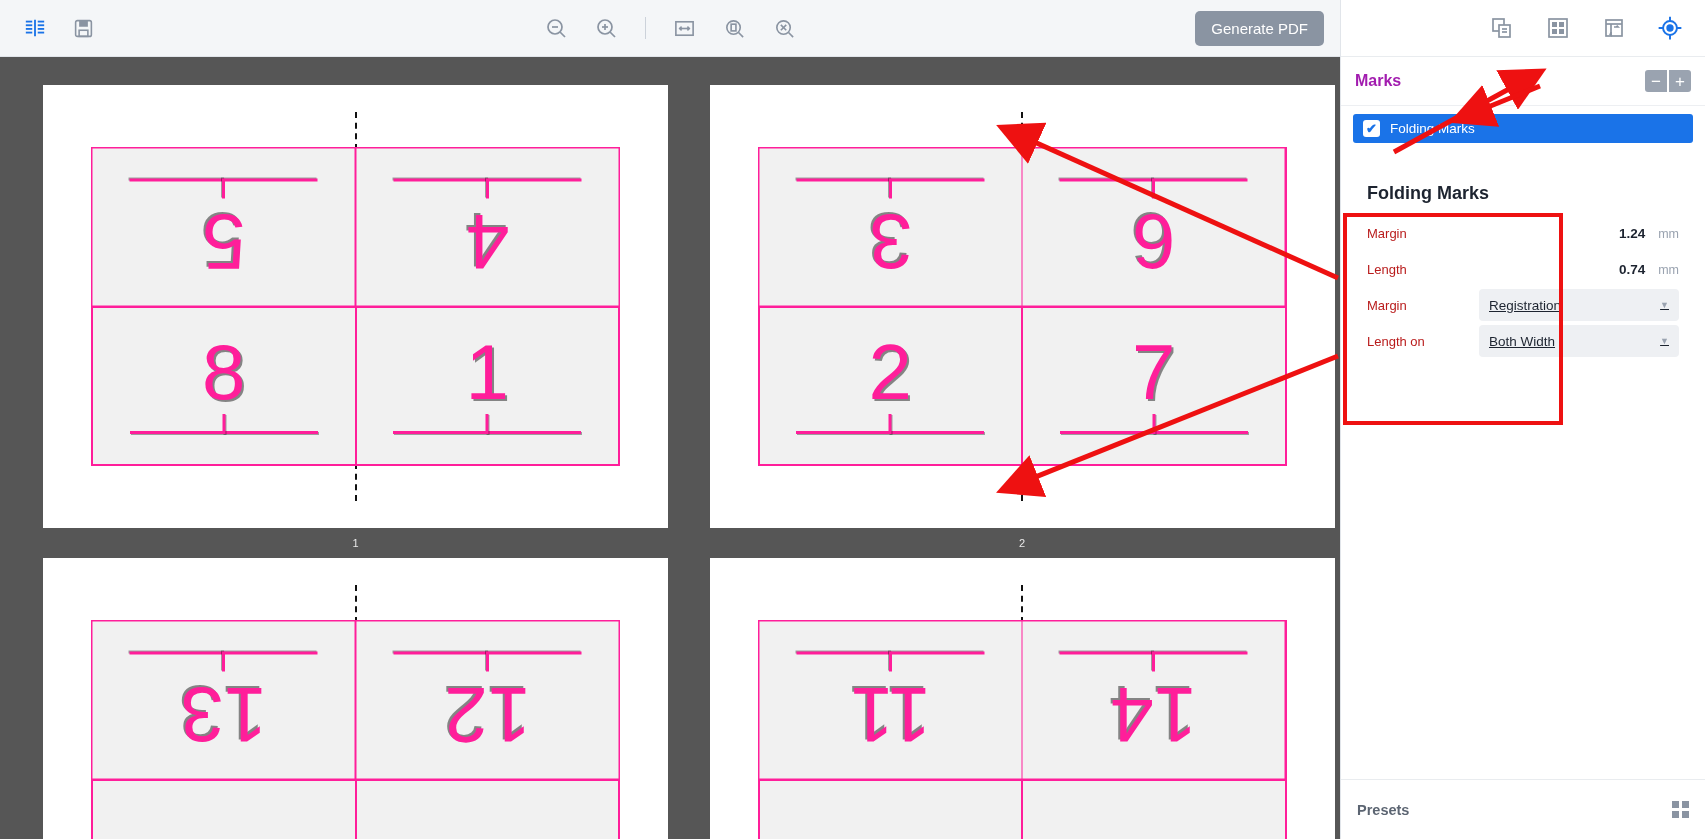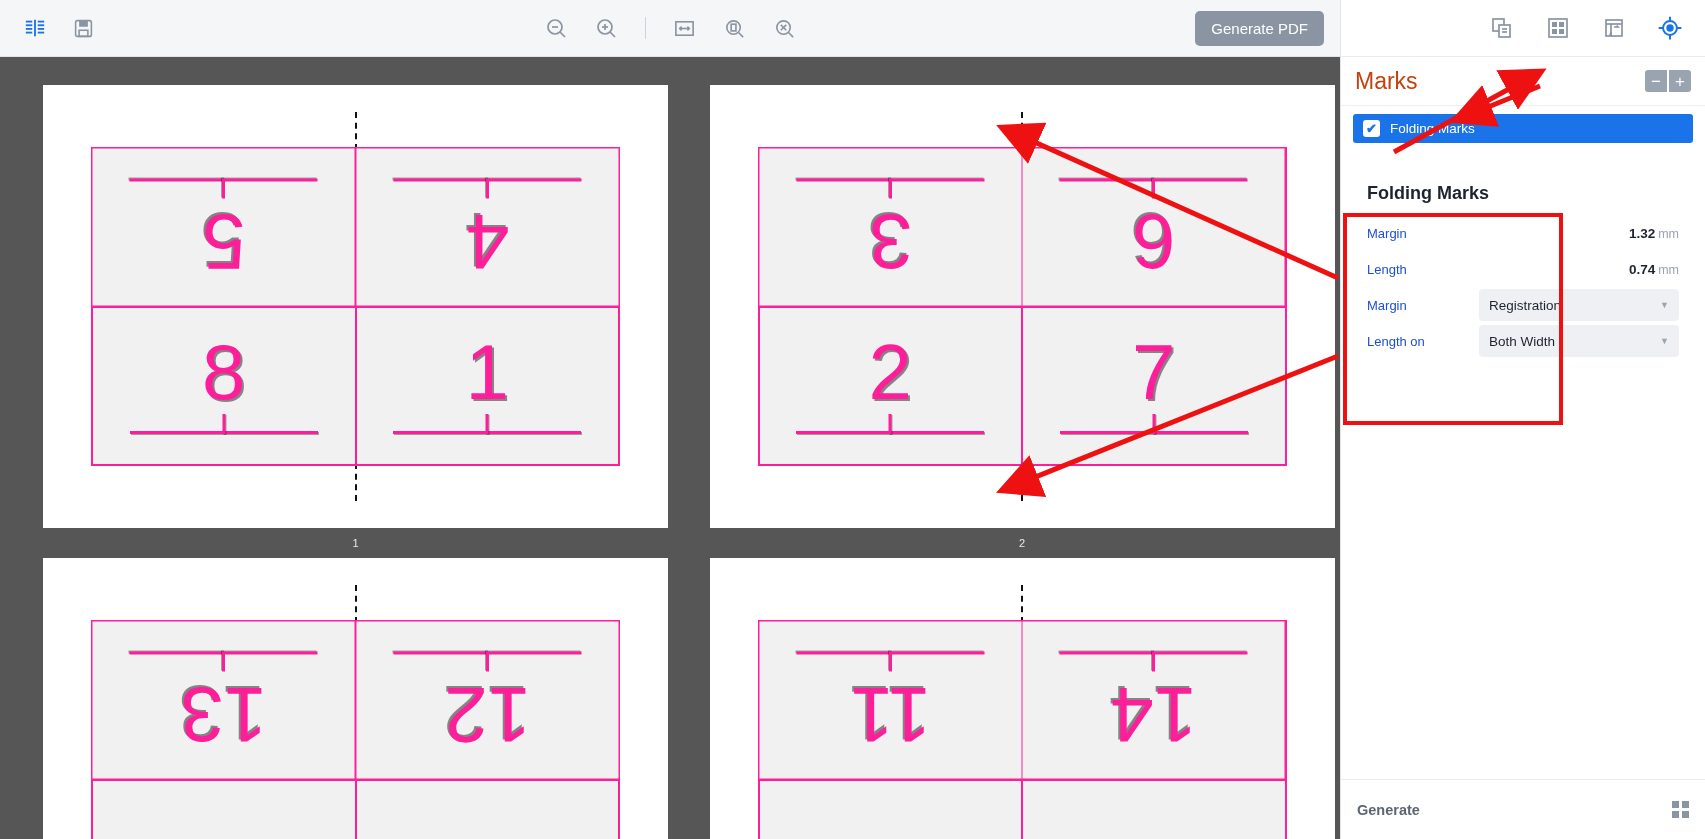--- a/index.html
+++ b/index.html
@@ -98,21 +98,21 @@
     justify-content:flex-end; gap:22px; padding-right:18px;
     border-bottom:1px solid #e9ecef; background:#fff;
   }
   .ptab { width:34px; height:34px; display:flex; align-items:center; justify-content:center; cursor:pointer; color:#8a94a2;}
   .ptab.sel { color:#1a73e8; }
 
   #marks-head {
     height:49px; display:flex; align-items:center; padding:0 14px;
     border-bottom:1px solid #edeff2;
   }
-  #marks-head h2 { font-size:23px; font-weight:normal; color:#c2410c; font-family:"Liberation Sans", sans-serif;}
+  #marks-head h2 { font-size:16px; font-weight:bold; color:#a21caf; font-family:"Liberation Sans", sans-serif;}
   .head-btns { margin-left:auto; display:flex; gap:2px; }
   .sq-btn {
     width:22px; height:22px; background:#9aa3b0; color:#fff;
     display:flex; align-items:center; justify-content:center;
     font-size:17px; line-height:1; cursor:pointer; border-radius:2px;
   }
   .sq-btn.minus { border-radius:3px 0 0 3px; }
   .sq-btn.plus  { border-radius:0 3px 3px 0; }
 
   #marks-list { padding: 8px 12px 0 12px; }
@@ -127,27 +127,27 @@
     color:#1a73e8; font-size:13px; font-weight:bold;
   }
 
   
   #props {
     margin: 28px 12px 0 12px; padding: 12px 14px 16px 14px;
     position:relative;
   }
   #props h3 { font-size:18px; font-weight:bold; color:#1d2430; margin-bottom:14px;}
   .prow { display:flex; align-items:center; height:30px; margin-bottom:6px; }
-  .plabel { font-size:13px; color:#1d4ed8; width:75px; flex:0 0 75px;}
+  .plabel { font-size:13px; color:#b91c1c; width:75px; flex:0 0 75px;}
   .pval { margin-left:auto; font-size:13.5px; color:#1d2430; font-weight:bold; }
-  .pval .unit { color:#9aa3b0; font-weight:normal; margin-left:3px; font-size:12.5px;}
+  .pval .unit { color:#9aa3b0; font-weight:normal; margin-left:13px; font-size:12.5px;}
   .pselect {
     margin-left:auto; width:200px; height:26px; background:#eef0f3;
     border-radius:4px; display:flex; align-items:center; padding:16px 10px;
-    font-size:13.5px; color:#1d2430; cursor:pointer;
+    font-size:13.5px; color:#1d2430; cursor:pointer;text-decoration:underline;
   }
   .pselect .caret { margin-left:auto; color:#9aa3b0; font-size:9px; }
 
   #presets-bar {
     margin-top:auto; height:60px; border-top:1px solid #e9ecef;
     display:flex; align-items:center; padding:0 16px;
   }
   #presets-bar .ptitle { font-size:14.5px; color:#5c6572; font-weight:bold;}
   .grid-ico { margin-left:auto; display:grid; grid-template-columns:7px 7px; gap:3px; }
   .grid-ico i { display:block; width:7px; height:7px; background:#8a94a2;}
@@ -404,21 +404,21 @@
         <span>Folding Marks</span>
       </div>
     </div>
 
     <div id="props">
       <h3>Folding Marks</h3>
 
       <div class="prow">
         <span class="plabel">Margin</span>
         <span class="pval">
-          <span>1.32</span><span class="unit">mm</span>
+          <span>1.24</span><span class="unit">mm</span>
         </span>
       </div>
 
 
       <div class="prow">
         <span class="plabel">Length</span>
         <span class="pval">
           <span>0.74</span><span class="unit">mm</span>
         </span>
       </div>
@@ -434,21 +434,21 @@
       <div class="prow">
         <span class="plabel">Length on</span>
         <div class="pselect">
           <span>Both Width</span>
           <span class="caret">▼</span>
         </div>
       </div>
     </div>
 
     <div id="presets-bar">
-      <span class="ptitle">Generate</span>
+      <span class="ptitle">Presets</span>
       <span class="grid-ico">
           <i></i>
           <i></i>
           <i></i>
           <i></i>
         </span>
     </div>
   </div>
 
   <div id="props-outline"></div>

